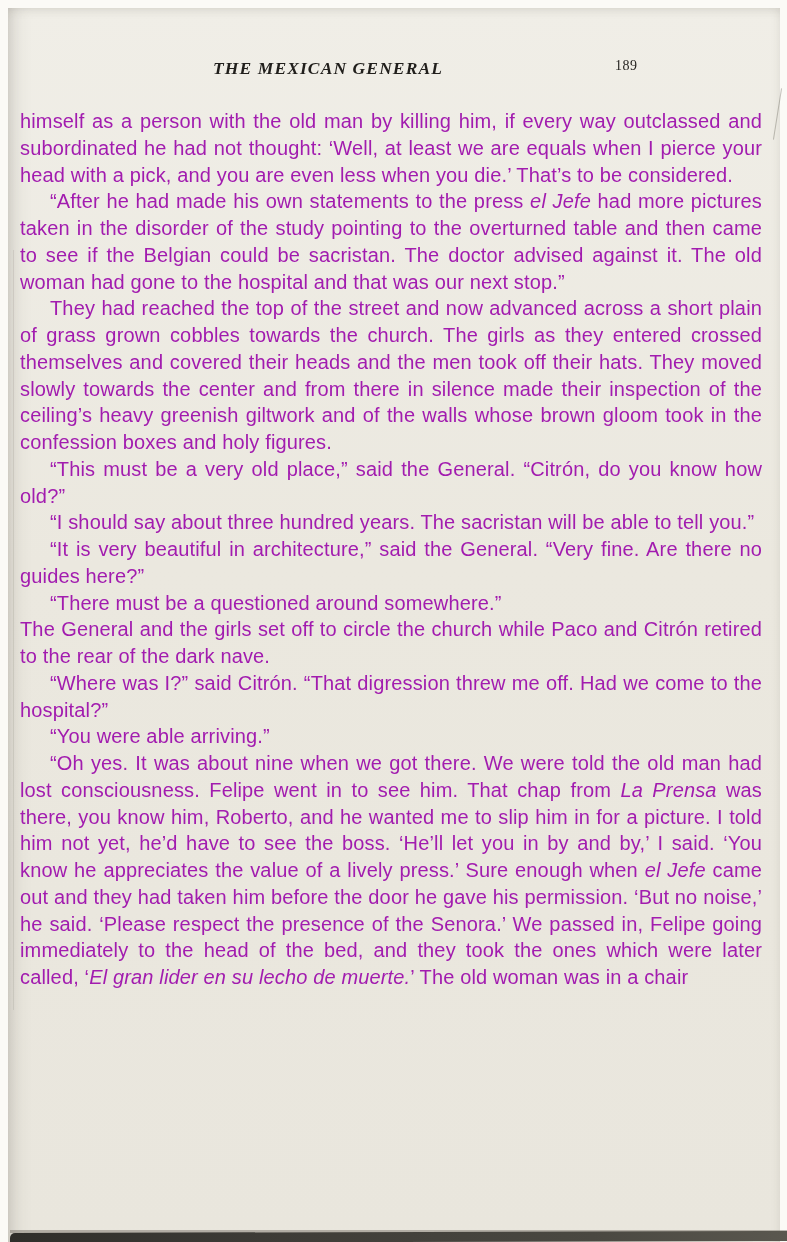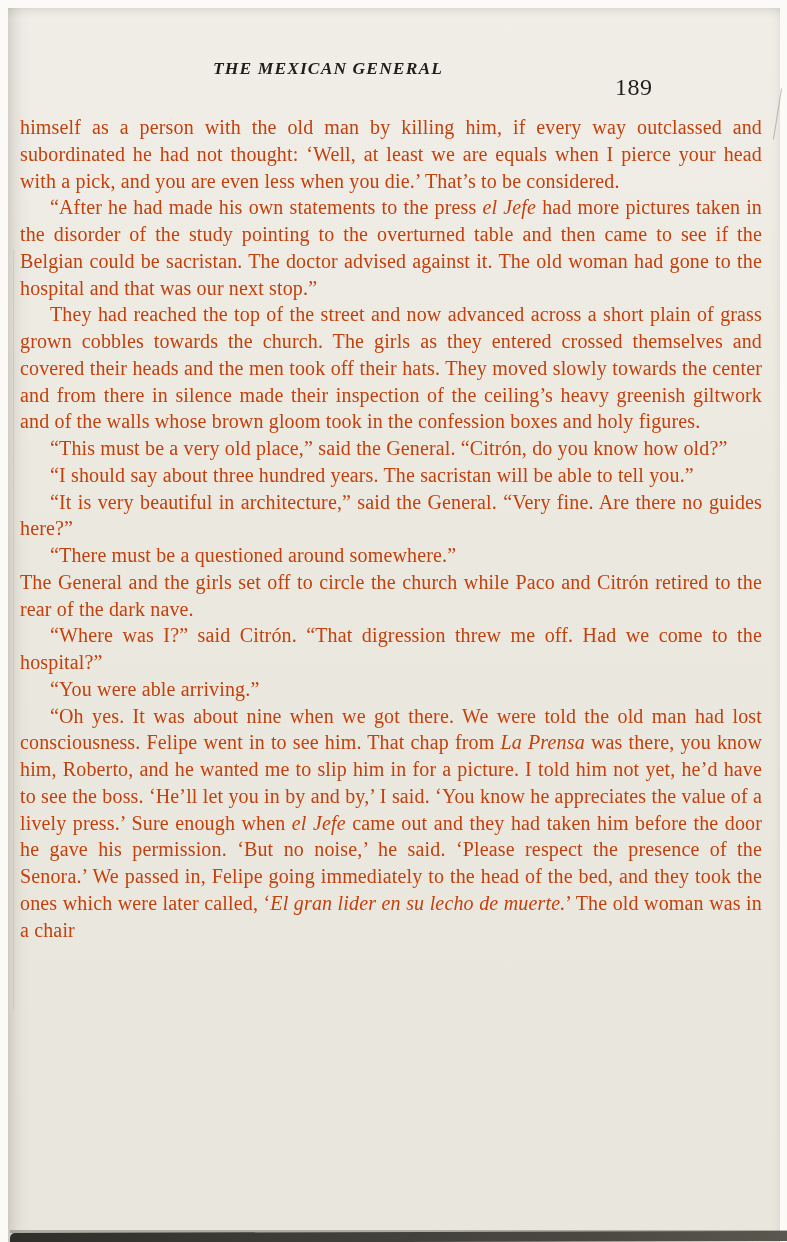--- a/index.html
+++ b/index.html
@@ -79,35 +79,35 @@
     font-family: "Liberation Serif", "DejaVu Serif", serif;
     font-style: italic;
     font-weight: bold;
     font-size: 17.5px;
     letter-spacing: 1.1px;
     white-space: nowrap;
   }
   .page-number {
     position: absolute;
     left: 615px;
-    top: 16px;
+    top: 0;
     font-family: "Liberation Serif", "DejaVu Serif", serif;
-    font-size: 24px;
+    font-size: 14px;
     letter-spacing: 0.5px;
   }
   .page-body {
     position: absolute;
     left: 20px;
-    top: 114px;
+    top: 108px;
     width: 742px;
-    font-family: Liberation Serif, serif;
+    font-family: Liberation Sans, sans-serif;
     font-size: 20px;
     line-height: 26.75px;
     letter-spacing: 0.15px;
-    color: #c2410c;
+    color: #a21caf;
     text-align: justify;
     text-justify: inter-word;
   }
   .page-body p {
     margin: 0;
   }
   .page-body p.indent {
     text-indent: 30px;
   }
   .it {

